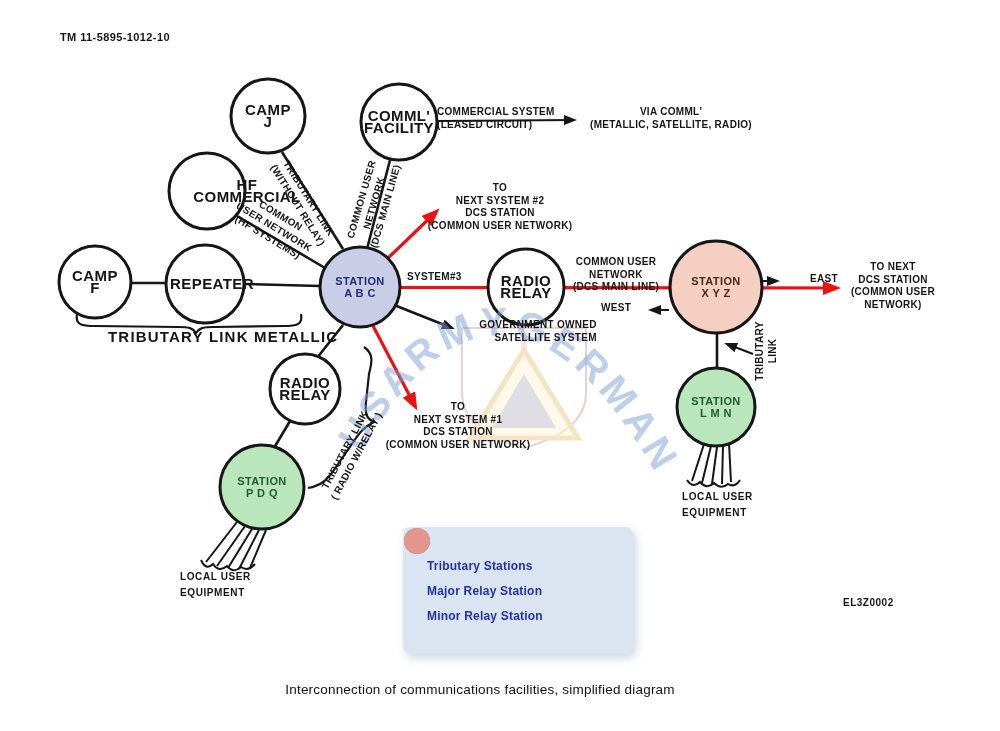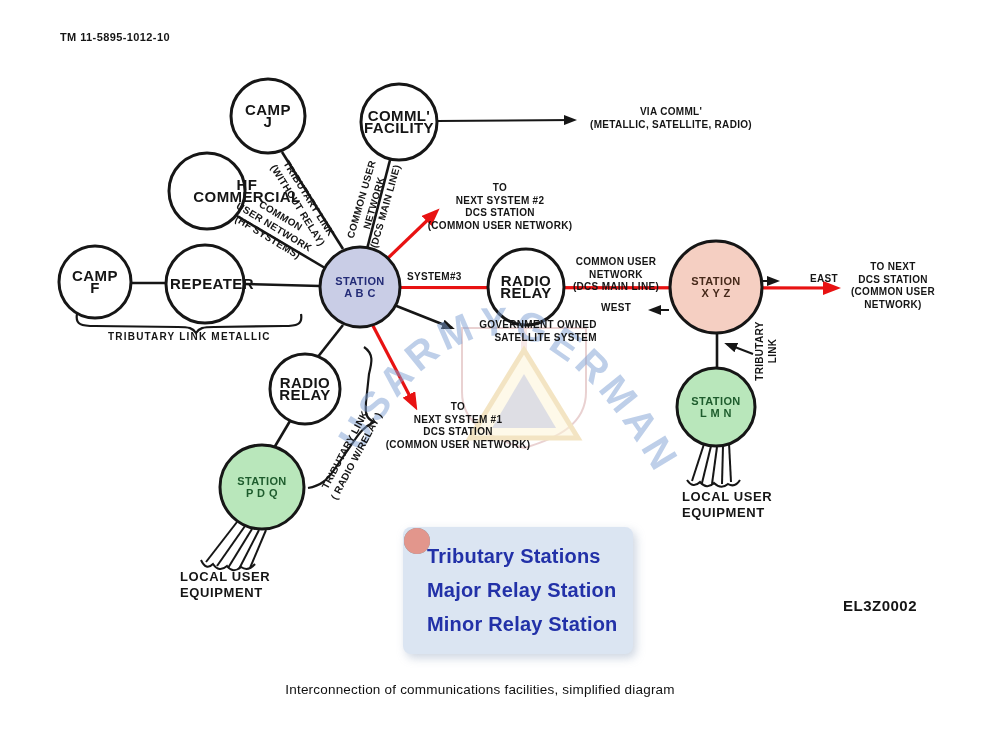--- a/index.html
+++ b/index.html
@@ -16,30 +16,30 @@
        color:#151515;text-align:center;white-space:nowrap;transform:translateX(-50%);}
   .la{transform:none;text-align:left;}
   .rot{position:absolute;font-weight:700;font-size:10px;line-height:12.5px;letter-spacing:.3px;
        color:#151515;text-align:center;white-space:nowrap;}
   .node-lbl{position:absolute;font-weight:700;font-size:15px;line-height:12px;letter-spacing:.4px;
        text-align:center;white-space:nowrap;transform:translate(-50%,-50%);color:#151515;}
   .big{font-size:11px;}
   .t-navy{color:#232b77;} .t-brown{color:#46291a;} .t-green{color:#1e5c2d;}
   .ln{display:block;}
   .tm{position:absolute;left:60px;top:31px;font-size:11px;font-weight:700;letter-spacing:.4px;color:#151515;}
-  .el{position:absolute;left:843px;top:597px;font-size:15px;font-weight:700;letter-spacing:.5px;color:#151515;}
+  .el{position:absolute;left:843px;top:597px;font-size:10px;font-weight:700;letter-spacing:.5px;color:#151515;}
   .caption{position:absolute;left:480px;top:682px;transform:translateX(-50%);font-size:13.5px;
        font-weight:400;color:#101010;letter-spacing:.2px;white-space:nowrap;}
   .legend{position:absolute;left:403px;top:527px;width:230px;height:127px;background:#dbe5f2;
        border-radius:8px;box-shadow:3px 4px 10px rgba(130,150,180,.4);display:flex;flex-direction:column;
        justify-content:center;gap:11px;padding-left:24px;box-sizing:border-box;}
   .legend-row{display:flex;align-items:center;gap:16px;}
-  .legend-label{font-size:20px;font-weight:700;color:#2231a8;letter-spacing:.2px;}
+  .legend-label{font-size:12px;font-weight:700;color:#2231a8;letter-spacing:.2px;}
   .ls1{letter-spacing:1.2px;}
-  .lu{font-size:13px;line-height:16px;letter-spacing:.6px;}
+  .lu{font-size:10px;line-height:16px;letter-spacing:.6px;}
 </style>
 </head>
 <body>
 
 <div class="stage">
 
   <svg width="1000" height="731" viewBox="0 0 1000 731" xmlns="http://www.w3.org/2000/svg">
     <defs>
       <marker id="aR" markerUnits="userSpaceOnUse" markerWidth="18" markerHeight="14" refX="13" refY="7" orient="auto">
         <path d="M0,0 L18,7 L0,14 Z" fill="#e81212"></path>
@@ -176,20 +176,24 @@
     </div>
   <div class="rot" style="left:351px;top:453px;transform:translate(-50%,-50%) rotate(-62deg);">
     <span class="ln">TRIBUTARY LINK</span>
     <span class="ln">( RADIO W/RELAY )</span>
     </div>
   <div class="rot" style="left:766px;top:351px;transform:translate(-50%,-50%) rotate(-90deg);">
     <span class="ln">TRIBUTARY</span>
     <span class="ln">LINK</span>
     </div>
 
+  <div class="lbl la" style="left:437px;top:106px;">
+    <span class="ln">COMMERCIAL SYSTEM</span>
+    <span class="ln">(LEASED CIRCUIT)</span>
+    </div>
   <div class="lbl" style="left:671px;top:106px;">
     <span class="ln">VIA COMML'</span>
     <span class="ln">(METALLIC, SATELLITE, RADIO)</span>
     </div>
   <div class="lbl" style="left:500px;top:182px;">
     <span class="ln">TO</span>
     <span class="ln">NEXT SYSTEM #2</span>
     <span class="ln">DCS STATION</span>
     <span class="ln">(COMMON USER NETWORK)</span>
     </div>
@@ -216,21 +220,21 @@
   <div class="lbl" style="left:538px;top:319px;text-align:right;">
     <span class="ln">GOVERNMENT OWNED</span>
     <span class="ln">SATELLITE SYSTEM</span>
     </div>
   <div class="lbl" style="left:458px;top:401px;">
     <span class="ln">TO</span>
     <span class="ln">NEXT SYSTEM #1</span>
     <span class="ln">DCS STATION</span>
     <span class="ln">(COMMON USER NETWORK)</span>
     </div>
-  <div class="lbl la ls1" style="left:108px;top:331px;font-size:10px;">
+  <div class="lbl la ls1" style="left:108px;top:331px;font-size:15px;">
     <span class="ln">TRIBUTARY LINK METALLIC</span>
     </div>
   <div class="lbl la lu" style="left:180px;top:569px;">
     <span class="ln">LOCAL USER</span>
     <span class="ln">EQUIPMENT</span>
     </div>
   <div class="lbl la lu" style="left:682px;top:489px;">
     <span class="ln">LOCAL USER</span>
     <span class="ln">EQUIPMENT</span>
     </div>

